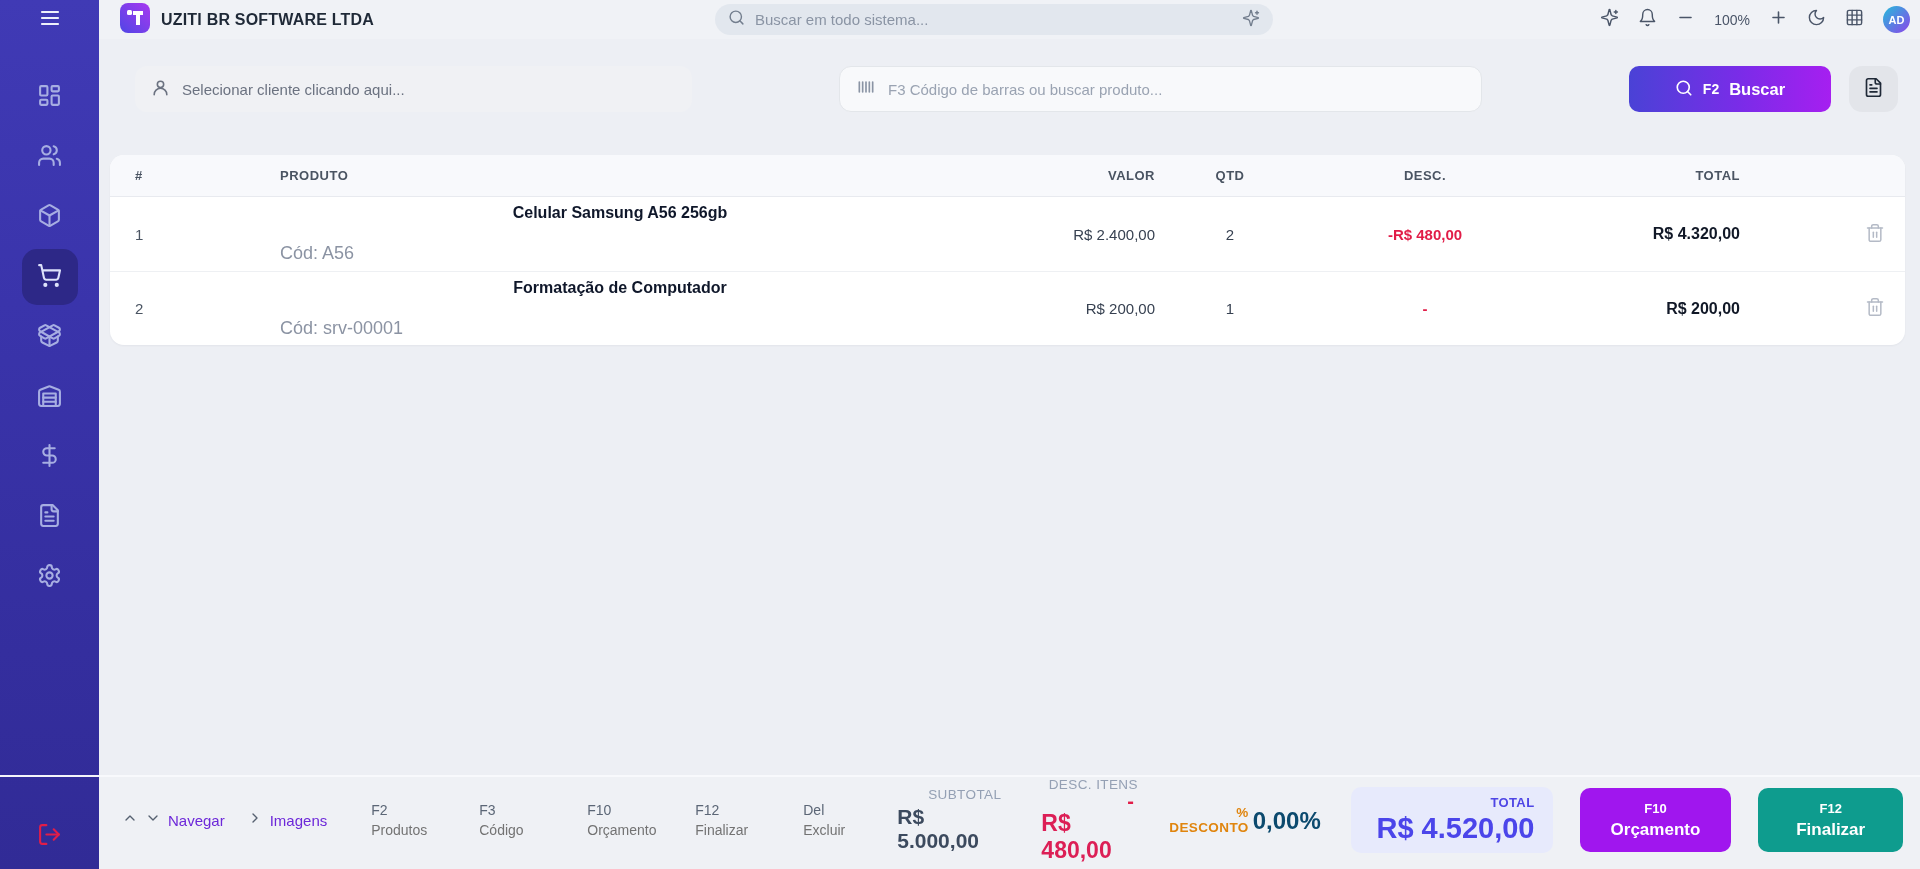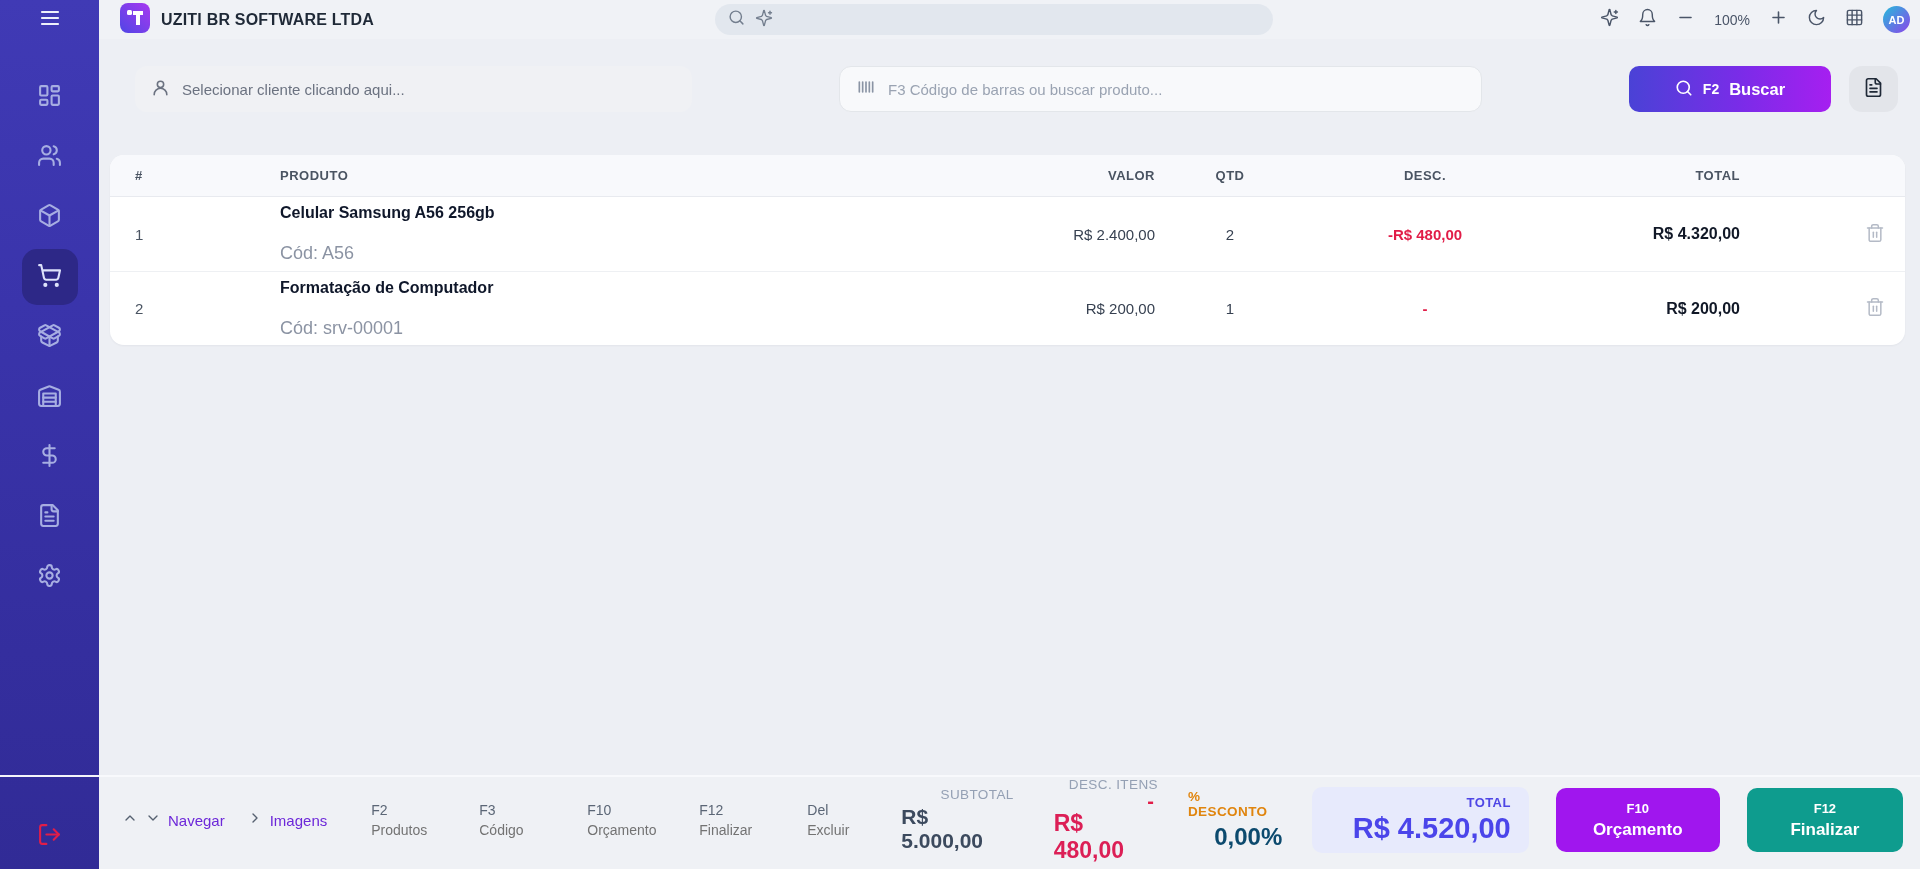--- a/index.html
+++ b/index.html
@@ -63,40 +63,40 @@
   .t-body-row { height:74px; }
   .t-body-row + .t-body-row { border-top:1px solid #eef0f3; }
   .cell { padding:0; }
   .c-num { padding-left:25px; font-size:15px; color:#4a5462; }
   .c-prod {}
   .c-valor { text-align:right; font-size:15px; color:#374151; }
   .c-qtd { text-align:center; font-size:15px; color:#374151; }
   .c-desc { text-align:center; font-size:15px; font-weight:600; color:#e11d48; }
   .c-total { text-align:right; padding-right:105px; font-size:16px; font-weight:bold; color:#111827; }
   .c-act { display:flex; justify-content:center; }
-  .prod-name { font-size:16px; font-weight:600; color:#0f172a; }
+  .prod-name { font-size:16px; font-weight:600; color:#0f172a;text-align:center; }
   .prod-code { font-size:18px; color:#8b93a3; margin-top:21px; }
   .trash-btn { background:none; border:0; color:#b4bac6; cursor:pointer; display:flex; }
 
   
   .footer { position:absolute; left:99px; right:0; bottom:0; top:775px; background:#eff1f5;
             border-top:2px solid #f8f9fc; display:flex; align-items:center; padding:0 17px 6px 23px; z-index:4; }
   .hint-group { display:flex; align-items:center; gap:7px; color:#4a5568; }
   .hint-group svg { color:#566070; }
   .hint-text { font-size:15px; color:#6d28d9; }
   .sc { display:flex; flex-direction:column; gap:4px; margin-left:44px; min-width:64px; }
   .sc-key { font-size:14px; color:#5b6676; }
   .sc-label { font-size:14px; color:#737373; }
   .subtotal-block { margin-left:30px; display:flex; flex-direction:column; align-items:flex-end; gap:3px; }
   .money-label { font-size:13.5px; color:#94a0b4; letter-spacing:.4px; }
   .subtotal-value { font-size:21px; font-weight:bold; color:#3c4a5e; }
   .descitens-block { margin-left:40px; display:flex; flex-direction:column; align-items:flex-end; }
   .desc-dash { font-size:20px; font-weight:bold; color:#e11d48; line-height:14px; margin:2px 4px 0 0; }
   .descitens-value { font-size:23px; font-weight:bold; color:#dc1f56; margin-top:2px; }
-  .desconto-block { margin-left:30px; display:flex; flex-direction:column; align-items:flex-end; gap:4px; }
+  .desconto-block { margin-left:30px; display:flex; flex-direction:row; align-items:flex-end; gap:4px;text-align:right; }
   .desconto-label { font-size:13.5px; font-weight:bold; color:#e0850e; letter-spacing:.4px; }
   .desconto-value { font-size:24px; font-weight:bold; color:#0c4a6e; }
   .total-box { margin-left:30px; width:220px; height:66px; background:#e7eafc; border-radius:10px;
                display:flex; flex-direction:column; align-items:flex-end; justify-content:center; padding-right:18px; gap:2px; }
   .total-label { font-size:13px; font-weight:bold; color:#4f46e5; letter-spacing:.4px; }
   .total-value { font-size:29px; font-weight:800; color:#4b45ea; }
   .fbtn { margin-left:27px; width:167px; height:64px; border:0; border-radius:10px; color:#fff; cursor:pointer;
           display:flex; flex-direction:column; align-items:center; justify-content:center; gap:4px;
           font-family:"Liberation Sans",sans-serif; }
   .fbtn-key { font-size:13px; font-weight:600; }
@@ -236,20 +236,21 @@
     <span class="brand-title">UZITI BR SOFTWARE LTDA</span>
   </div>
 
   <div class="global-search">
     <span>
       <svg width="17" height="17" viewBox="0 0 24 24" fill="none" stroke="currentColor" stroke-width="2" stroke-linecap="round">
           <circle cx="11" cy="11" r="8"></circle>
           <path d="m21 21-4.3-4.3"></path>
         </svg>
     </span>
+    <input type="text" placeholder="Buscar em todo sistema..." style="">
     <span style="color:#737e8e;">
       <svg width="18" height="18" viewBox="0 0 24 24" fill="none" stroke="currentColor" stroke-width="1.8" stroke-linecap="round" stroke-linejoin="round">
           <path d="M9.9 15.5 8.5 14l-6.1-1.6a.5.5 0 0 1 0-.9L8.5 9.9l1.4-1.4 1.6-6.1a.5.5 0 0 1 1 0l1.6 6.1 1.4 1.4 6.1 1.6a.5.5 0 0 1 0 .9l-6.1 1.6-1.4 1.4-1.6 6.1a.5.5 0 0 1-1 0z"></path>
           <path d="M20 3v4"></path>
           <path d="M22 5h-4"></path>
         </svg>
     </span>
   </div>
 
   <div class="top-right">

